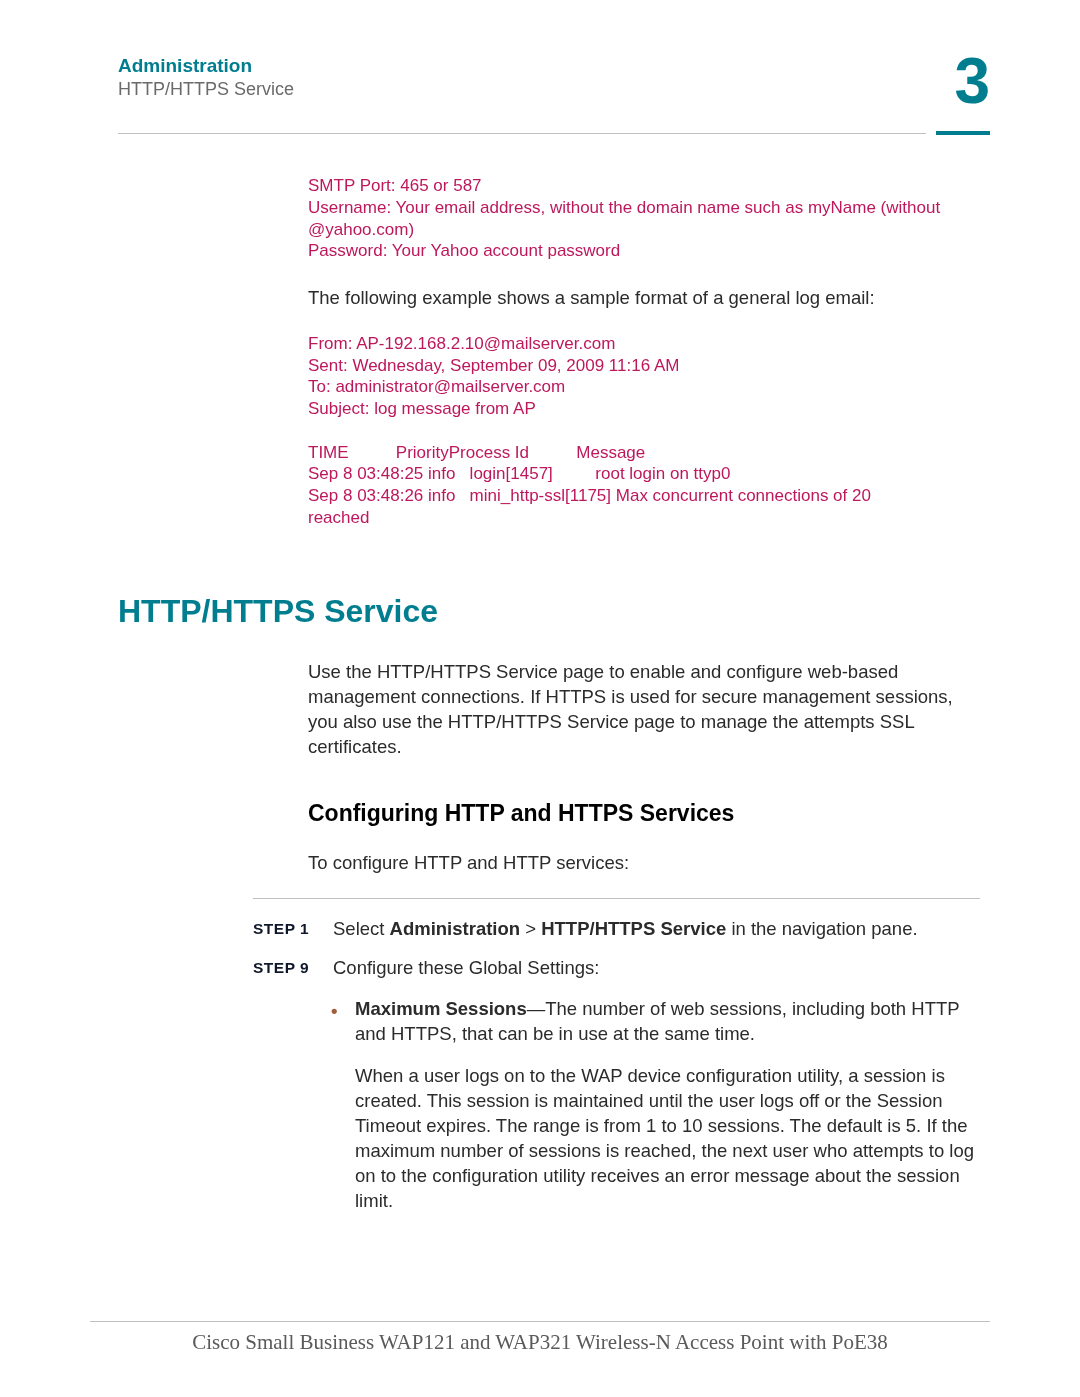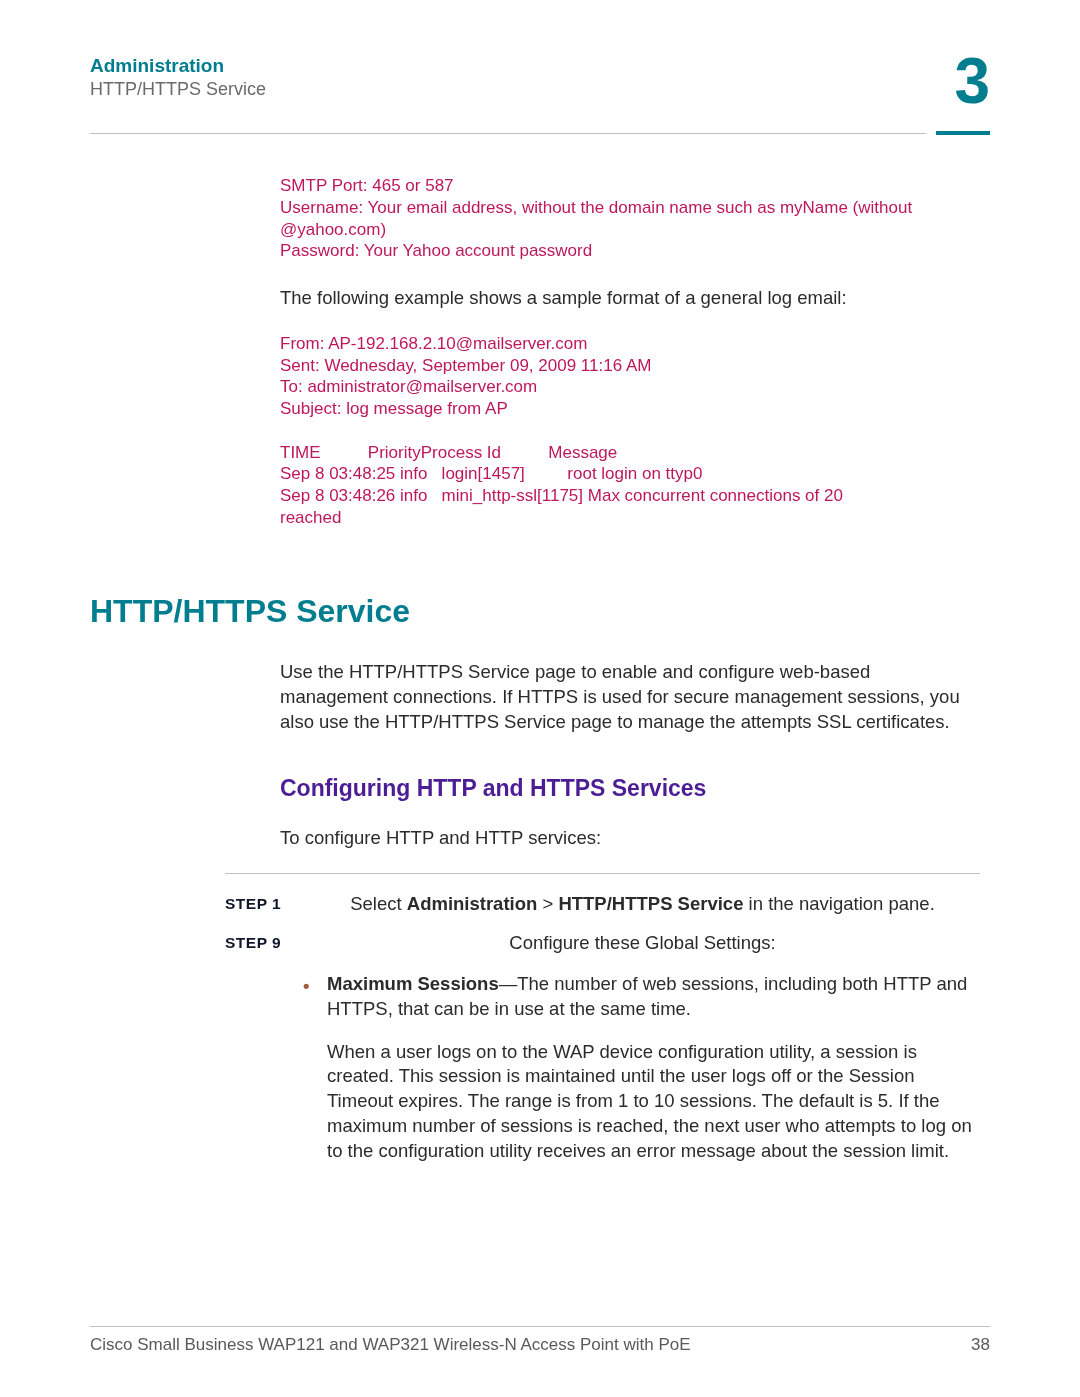--- a/index.html
+++ b/index.html
@@ -5,21 +5,21 @@
   * { box-sizing: border-box; margin: 0; padding: 0; }
   body {
     width: 1080px;
     height: 1397px;
     background: #fff;
     font-family: Arial, Helvetica, sans-serif;
     color: #2b2b2b;
     position: relative;
   }
   .page {
-    padding: 55px 90px 40px 90px;
+    padding: 55px 90px 40px 118px;
     position: relative;
     height: 100%;
   }
   .header-row {
     display: flex;
     justify-content: space-between;
     align-items: flex-start;
     margin-bottom: 18px;
   }
   .header-left .chapter-title {
@@ -72,21 +72,21 @@
   .para { margin-bottom: 22px; }
   h2.main-heading {
     color: #007e8f;
     font-weight: bold;
     font-size: 32px;
     margin-top: 64px;
     margin-bottom: 30px;
     margin-left: 0;
   }
   h3.sub-heading {
-    color: #4c1d95;
+    color: #000000;
     font-weight: bold;
     font-size: 23px;
     margin-top: 38px;
     margin-bottom: 22px;
   }
   .step-area {
     margin-left: 135px;
     margin-right: 10px;
     font-size: 18.5px;
     line-height: 1.35;
@@ -101,21 +101,21 @@
     margin-bottom: 14px;
   }
   .step-label {
     color: #0f172a;
     font-weight: bold;
     font-size: 15.5px;
     min-width: 80px;
     padding-top: 2px;
     letter-spacing: 0.5px;
   }
-  .step-body { flex: 1; text-align: center; }
+  .step-body { flex: 1; }
   .bold { font-weight: bold; }
   .bullet-row {
     display: flex;
     margin-left: 78px;
     margin-top: 16px;
     margin-bottom: 18px;
   }
   .bullet-dot {
     color: #a05c3b;
     font-weight: bold;
@@ -132,23 +132,24 @@
     right: 90px;
     bottom: 42px;
   }
   .footer-rule {
     border: none;
     border-top: 1px solid #c0c0c0;
     margin-bottom: 8px;
   }
   .footer-row {
     display: flex;
-    justify-content: space-between;
-    font-size: 17px;
+    justify-content: center;
+    font-size: 21px;
     color: #5a5a5a;
+    font-family: Liberation Serif, serif;
   }
 </style>
 </head>
 <body>
 
 <div class="page">
 
   <div class="header-row">
     <div class="header-left">
       <div class="chapter-title">Administration</div>

